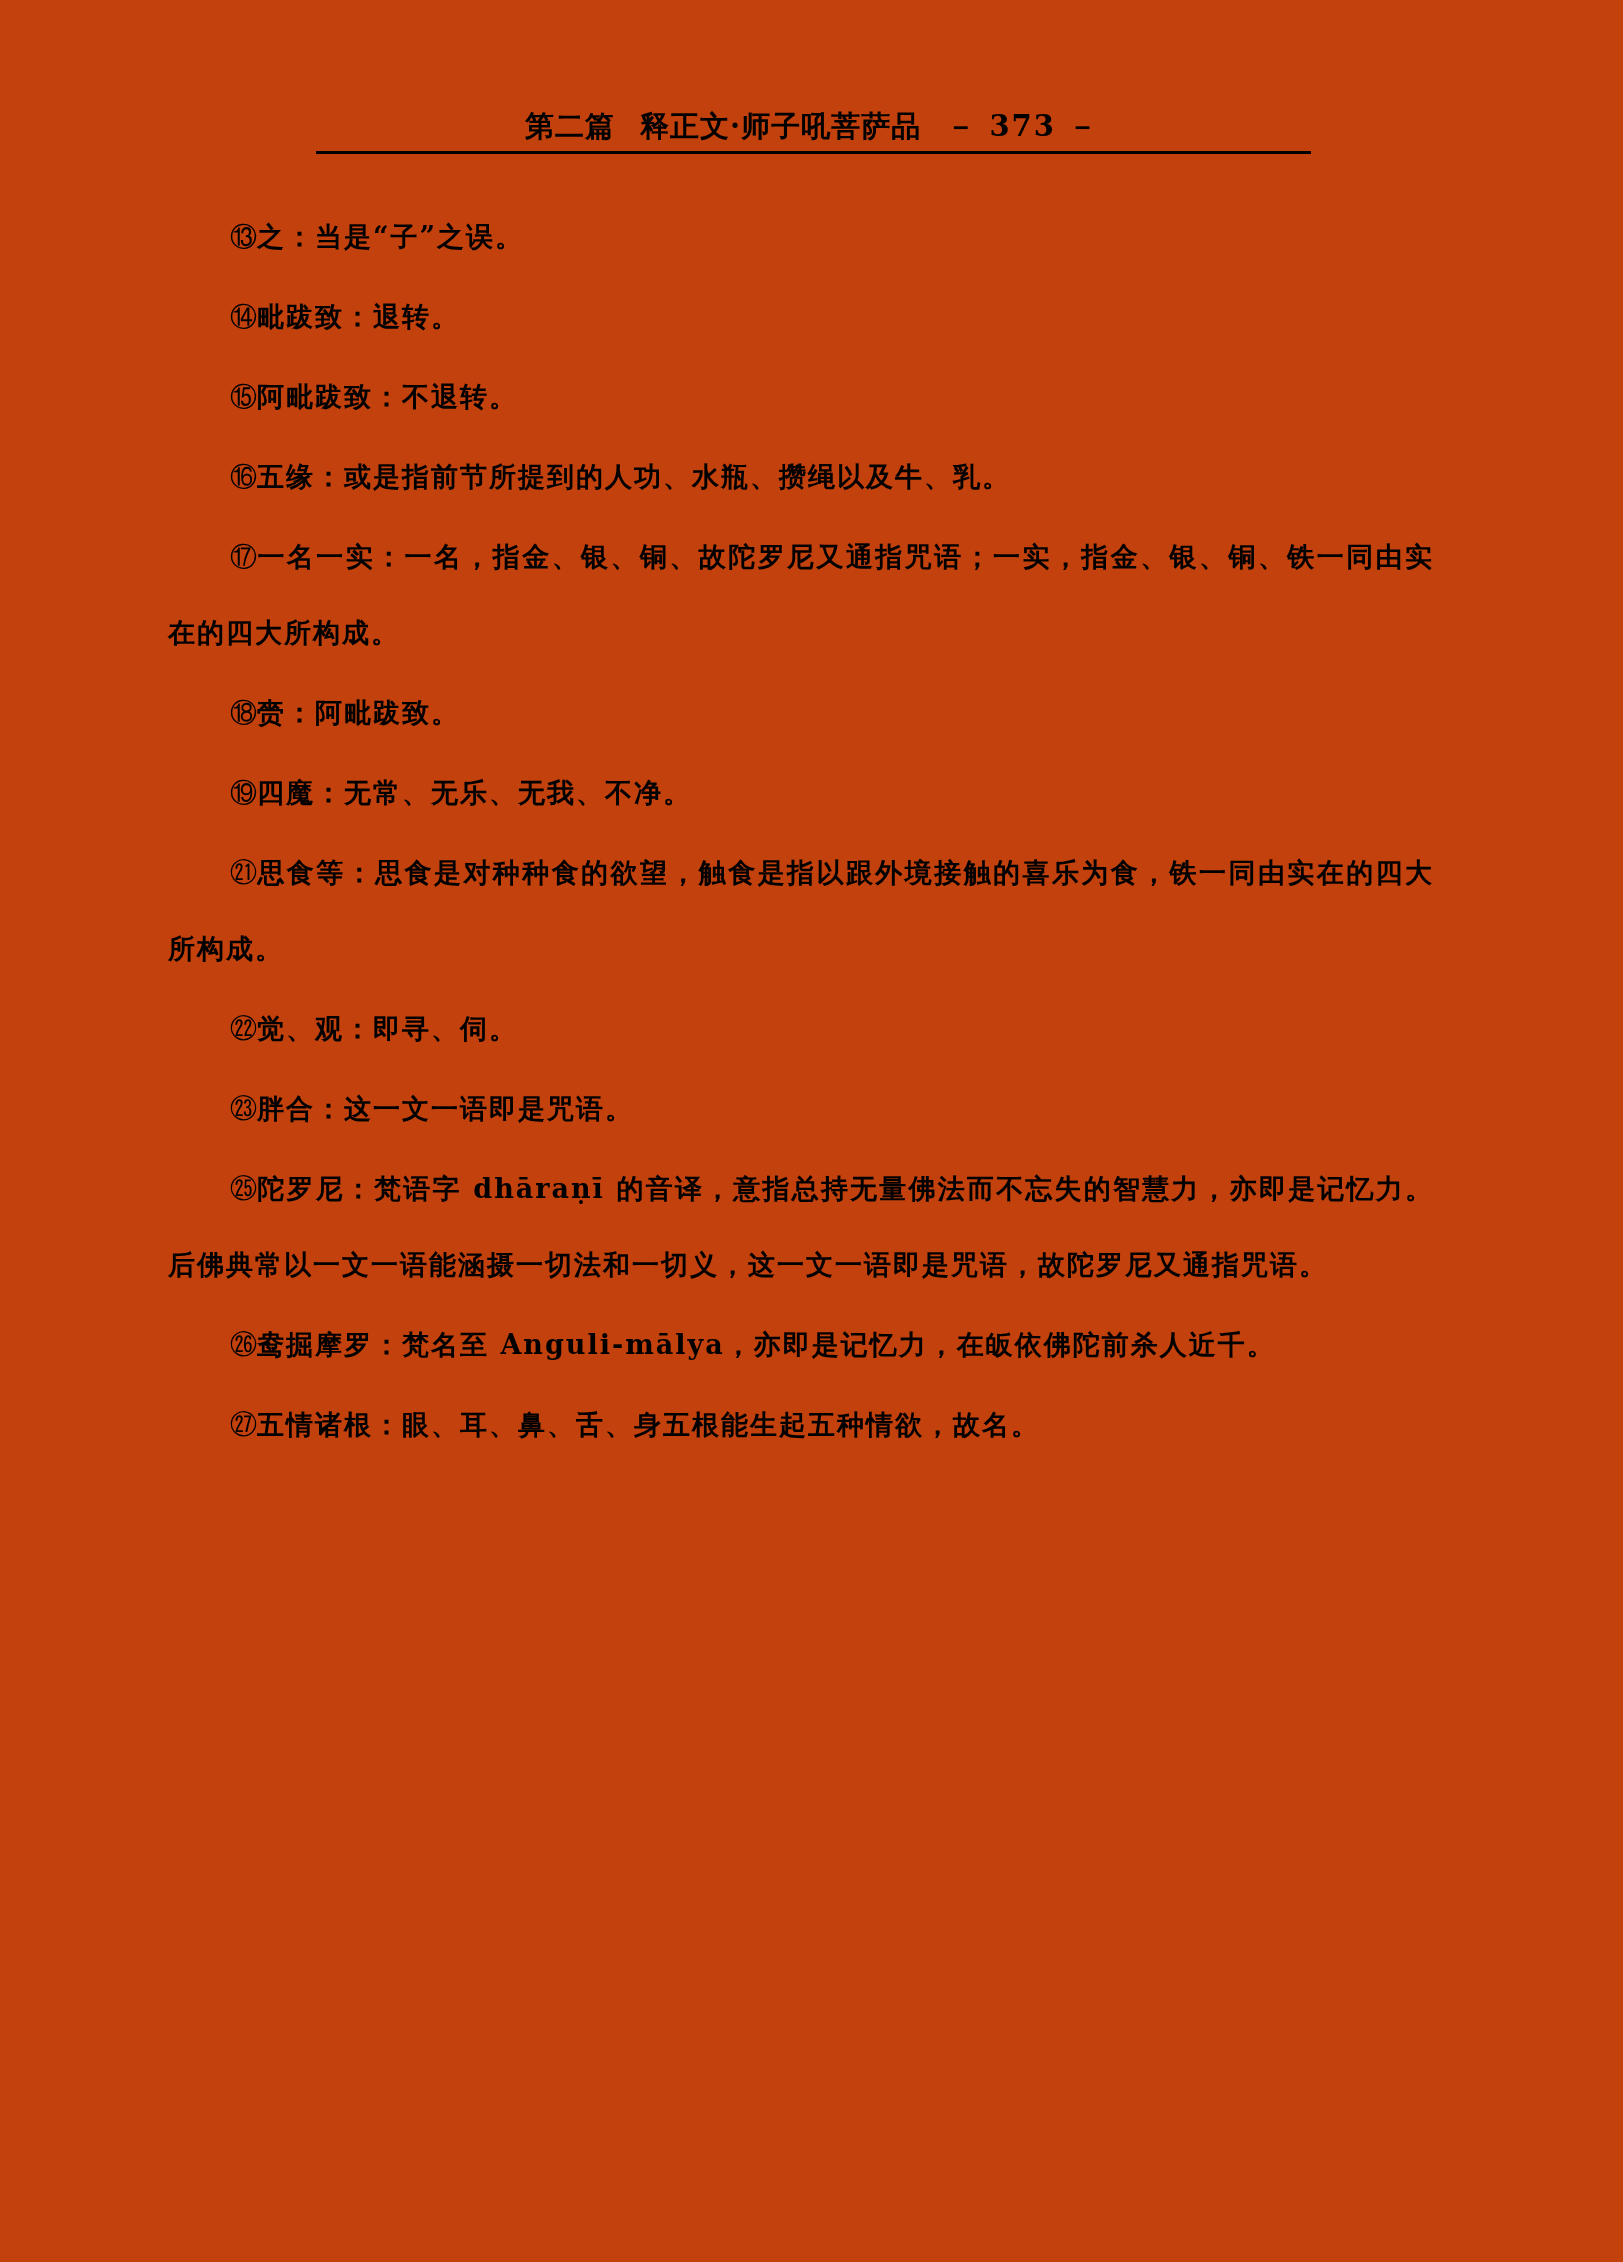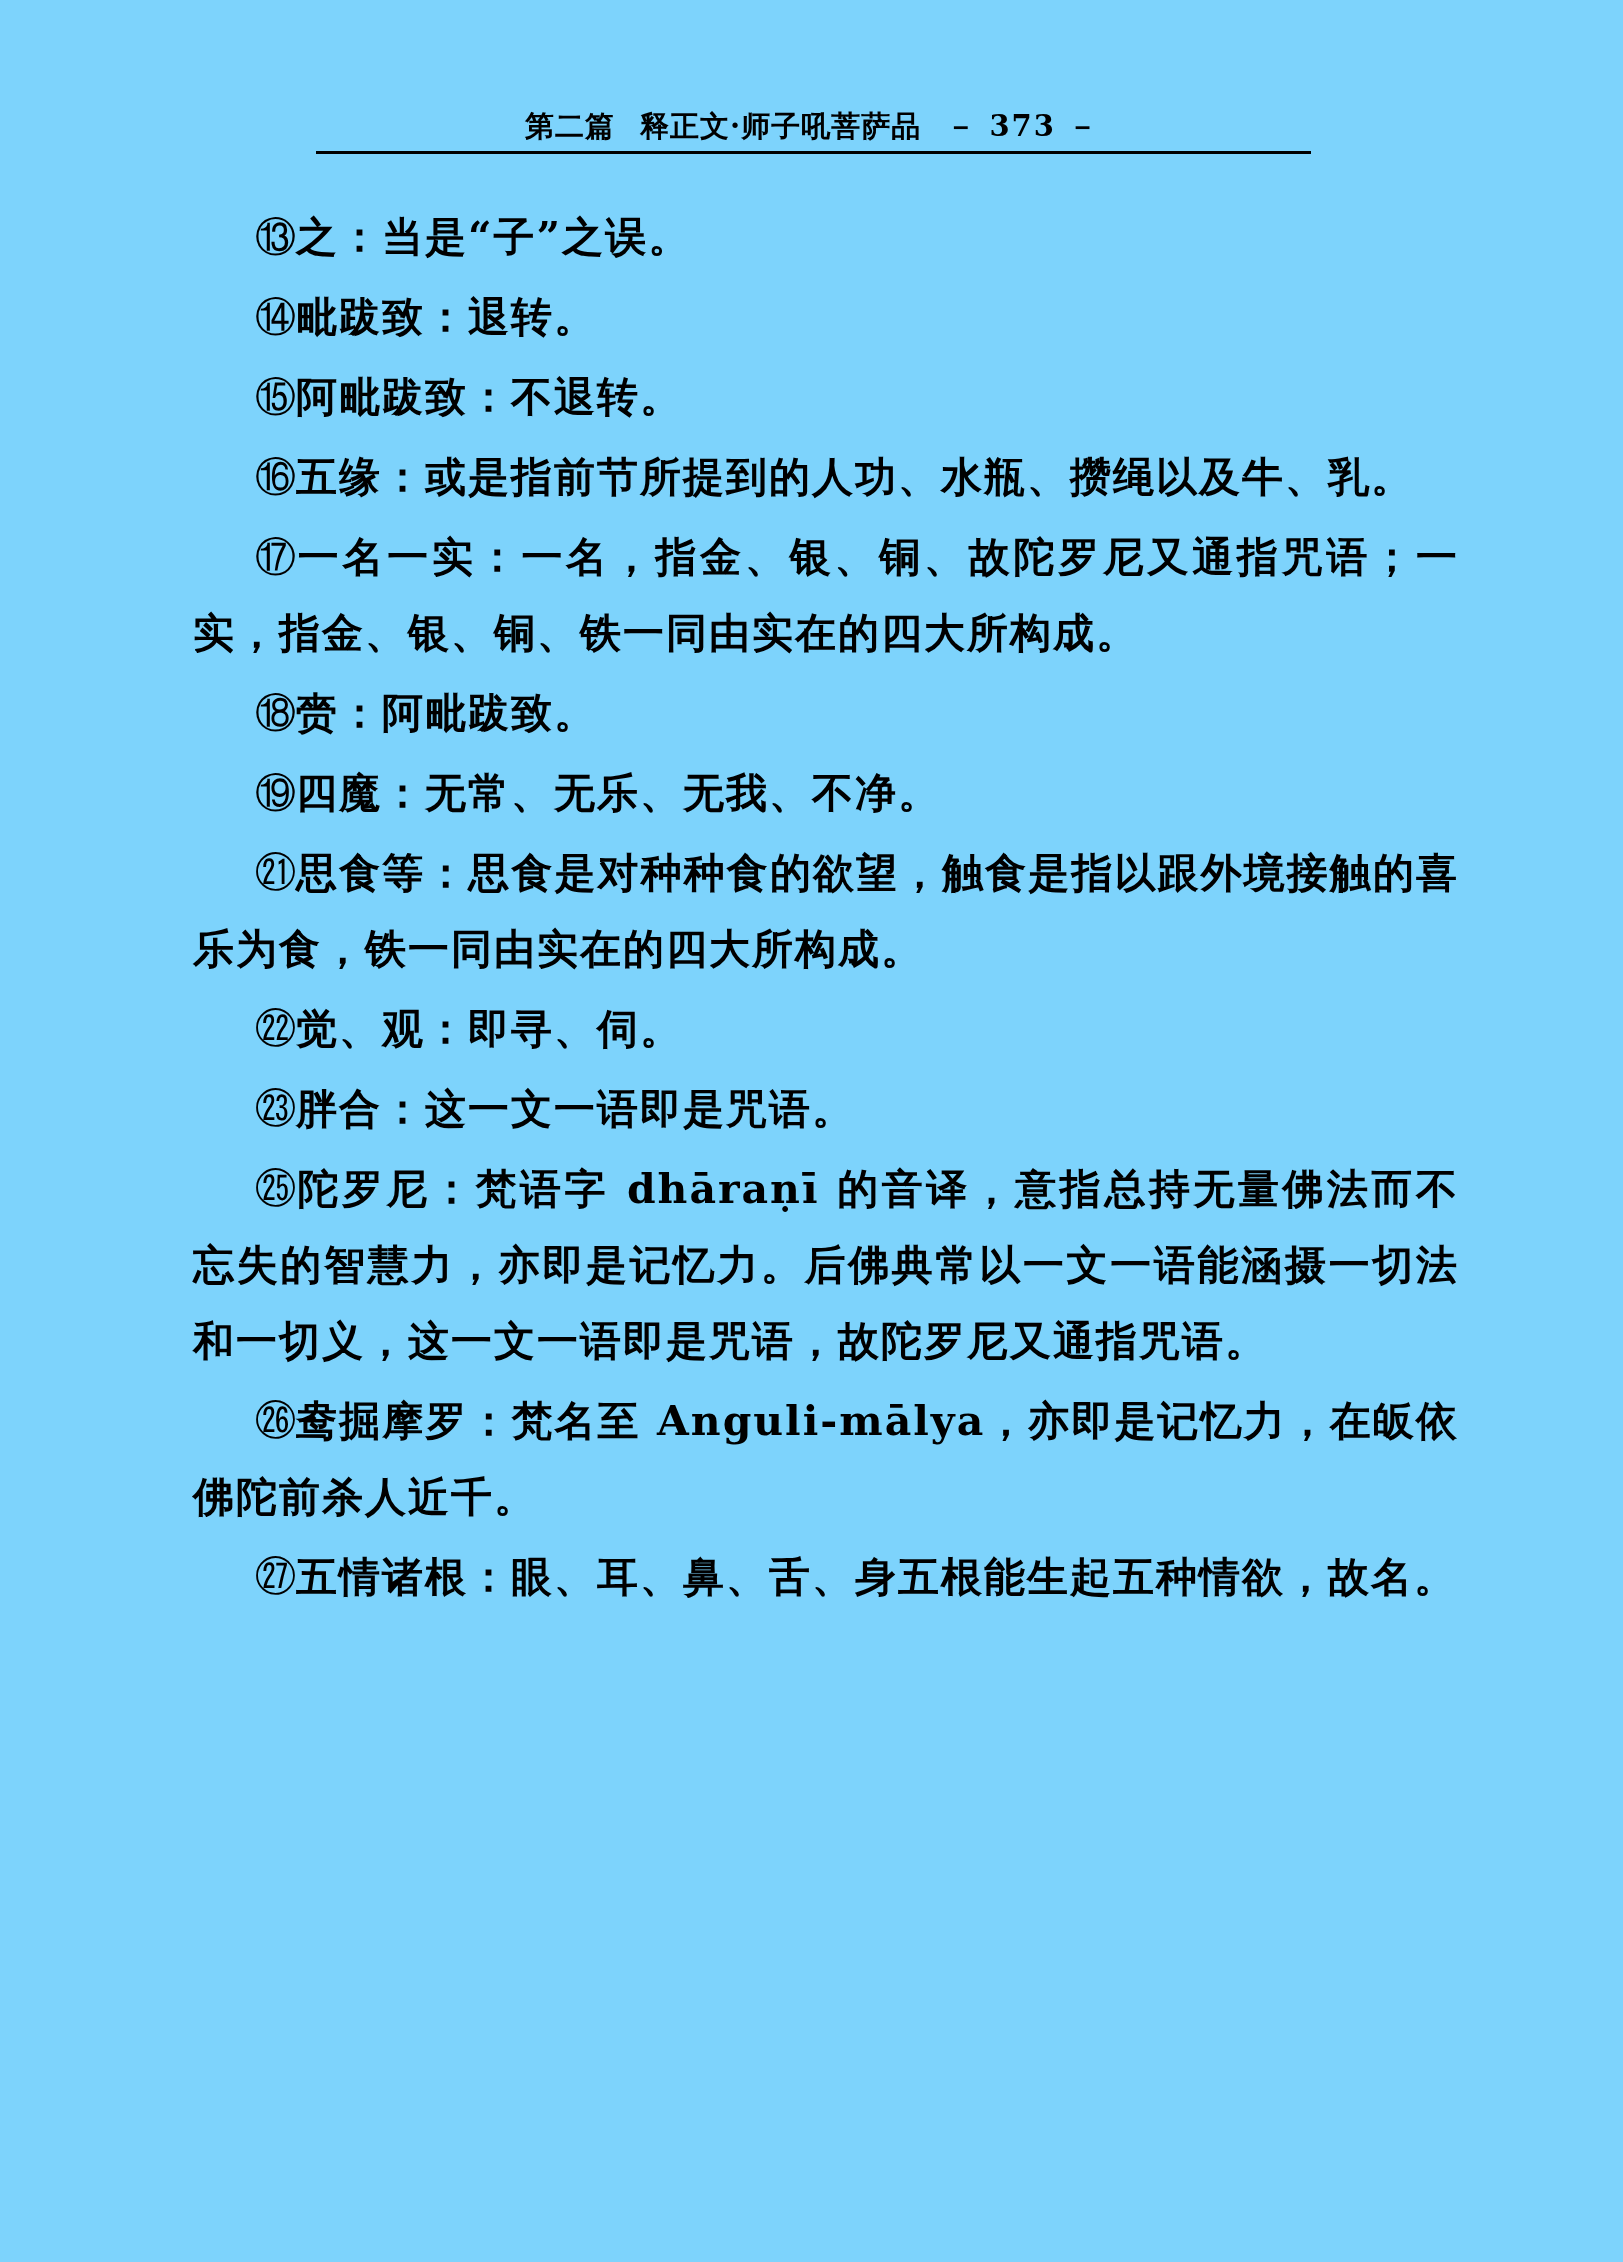--- a/index.html
+++ b/index.html
@@ -4,21 +4,21 @@
 <style>
   html, body {
     margin: 0;
     padding: 0;
     background: #ffffff;
   }
   .page {
     position: relative;
     width: 1624px;
     height: 2263px;
-    background: #7dd3fc;
+    background: #c2410c;
     font-family: "DejaVu Serif", serif;
     color: #000000;
     box-sizing: border-box;
     overflow: hidden;
   }
 
   
   .header {
     position: absolute;
     top: 107px;
@@ -43,23 +43,23 @@
     left: 316px;
     width: 995px;
     height: 3px;
     background: #000000;
   }
 
   
   .body-block {
     position: absolute;
     top: 199px;
-    left: 193px;
+    left: 168px;
     width: 1266px;
-    font-size: 41px;
+    font-size: 27px;
     line-height: 76px;
     letter-spacing: 2px;
     text-align: justify;
     text-justify: inter-ideograph;
   }
   .note {
     margin: 0 0 4px 0;
     text-indent: 62px;
     font-weight: 700;
   }

